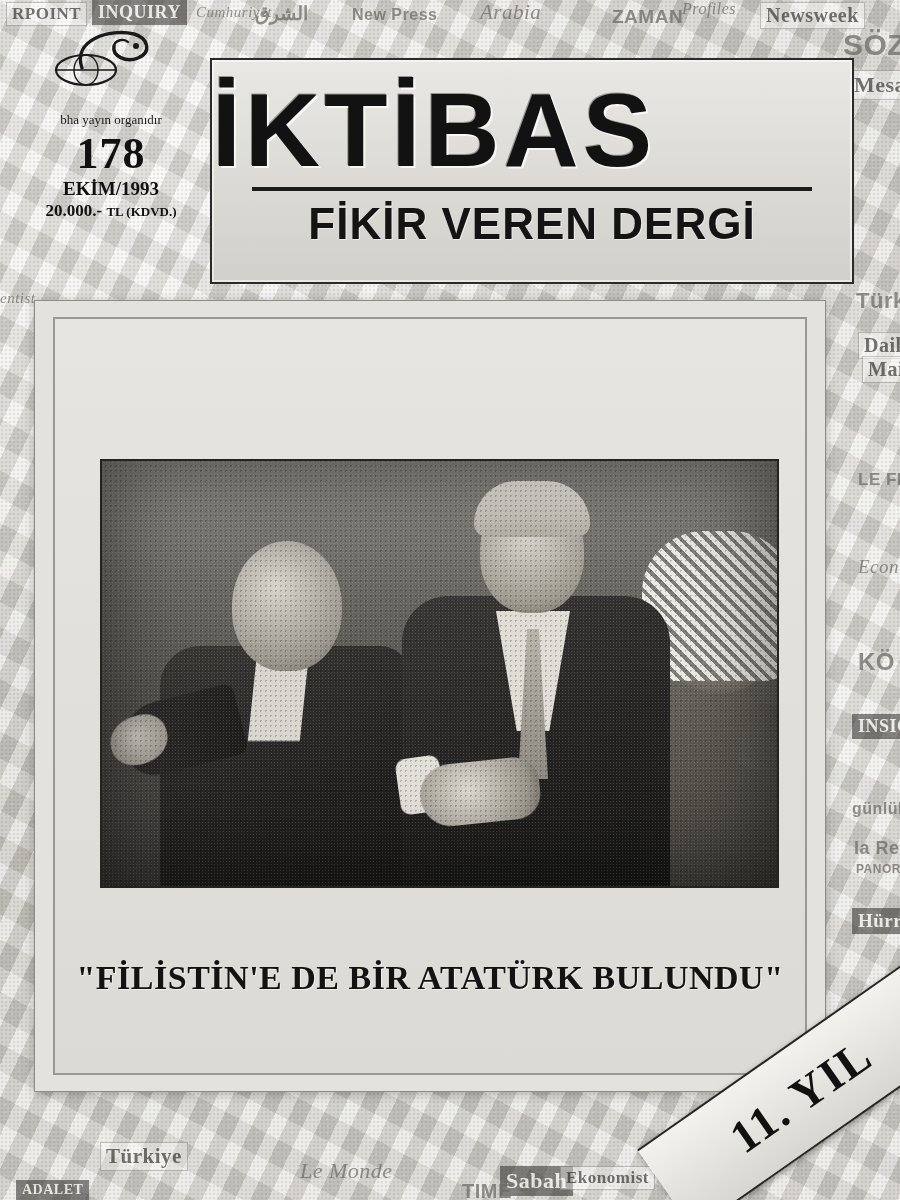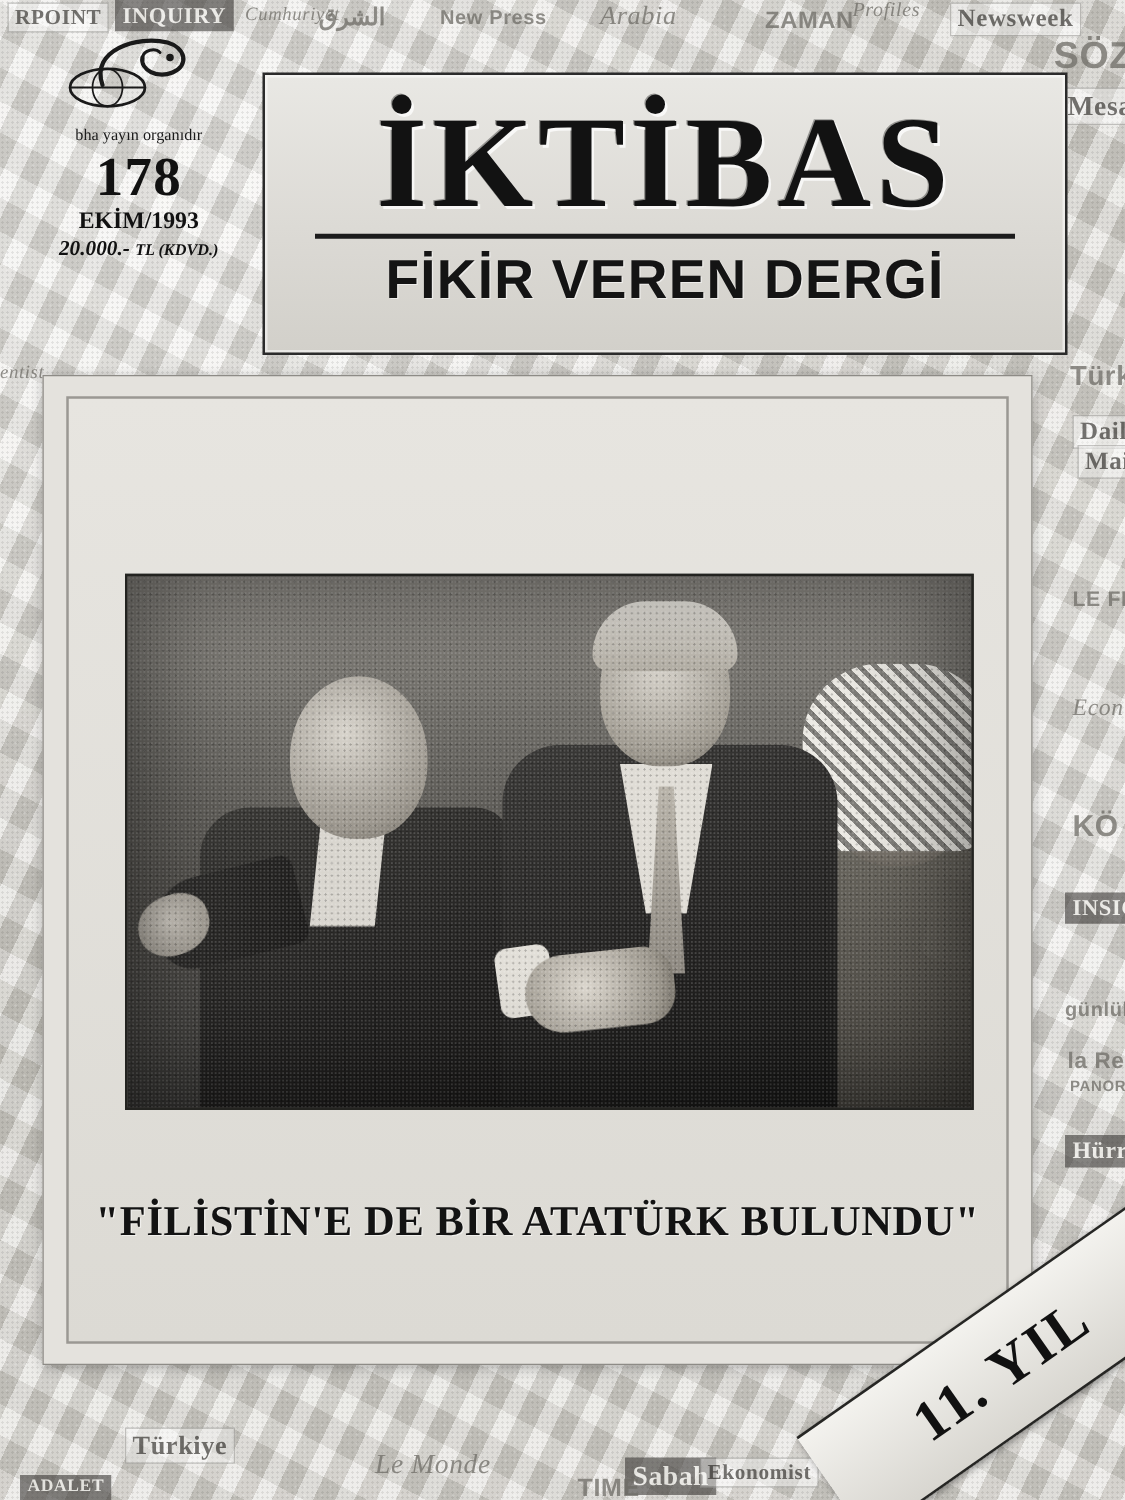--- a/index.html
+++ b/index.html
@@ -86,21 +86,21 @@
     text-align: center;
   }
   #logo-mark {
     width: 118px;
     height: 72px;
     margin: 0 auto;
     position: relative;
   }
   #logo-mark svg { display: block; }
   #publisher-line {
-    margin-top: 6px;
+    margin-top: 18px;
     font-size: 13px;
     color: #1b1b1b;
     font-family: "Liberation Serif", serif;
   }
   #issue-number {
     margin-top: 4px;
     font-size: 44px;
     font-weight: bold;
     letter-spacing: 1px;
     color: #111;
@@ -110,38 +110,37 @@
     margin-top: 2px;
     font-size: 19px;
     font-weight: bold;
     color: #111;
   }
   #issue-price {
     margin-top: 1px;
     font-size: 17px;
     font-weight: bold;
     color: #111;
-    font-style: italic;
   }
   #issue-price .small { font-size: 13px; }
 
   #title-plate {
     position: absolute;
     left: 190px;
     top: 36px;
     width: 640px;
     height: 222px;
     background:
       linear-gradient(180deg, #e9e8e4 0%, #dcdad5 55%, #d2d0ca 100%);
     border: 2px solid #2b2b2b;
     box-shadow: inset 0 0 0 2px rgba(255,255,255,0.5);
   }
   #title-main {
-    text-align: center;
-    font-family: Liberation Serif, serif;
+    text-align: left;
+    font-family: Liberation Sans, sans-serif;
     font-weight: bold;
     font-size: 104px;
     line-height: 1.05;
     letter-spacing: 4px;
     color: #121212;
     margin-top: 16px;
     text-shadow:
       2px 2px 0 rgba(255,255,255,0.75),
       -1px -1px 0 rgba(0,0,0,0.35);
   }

